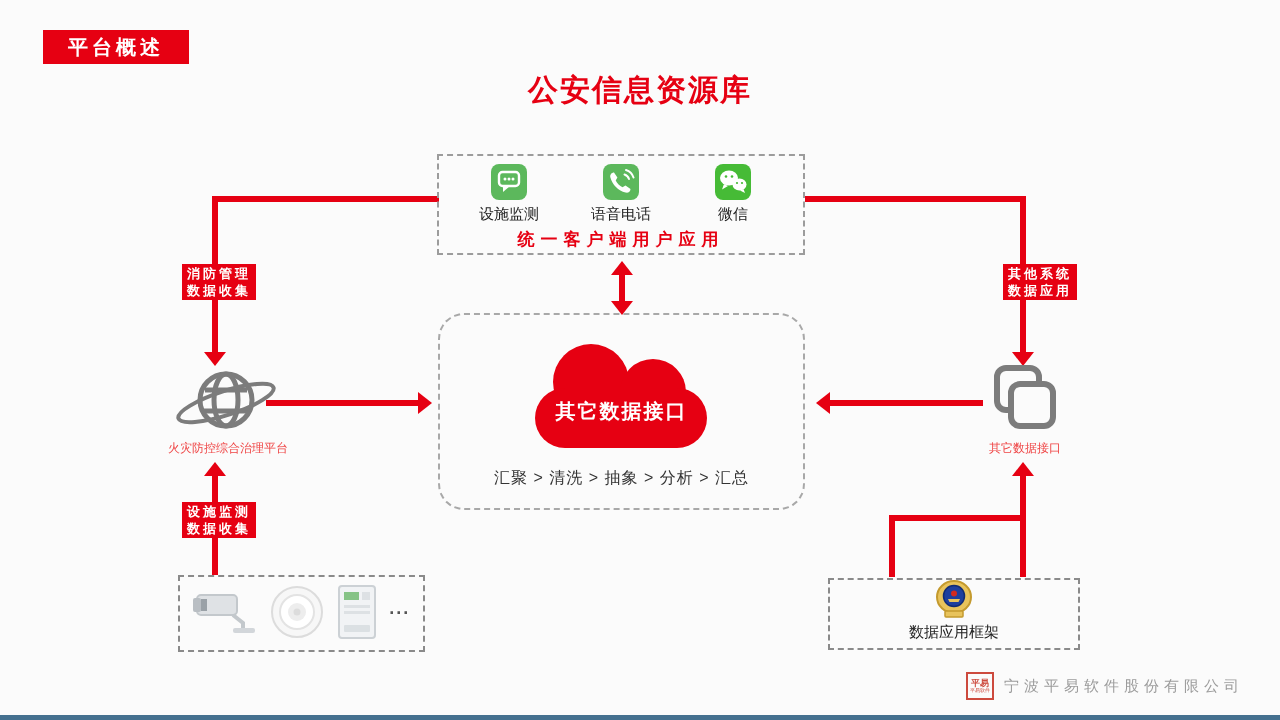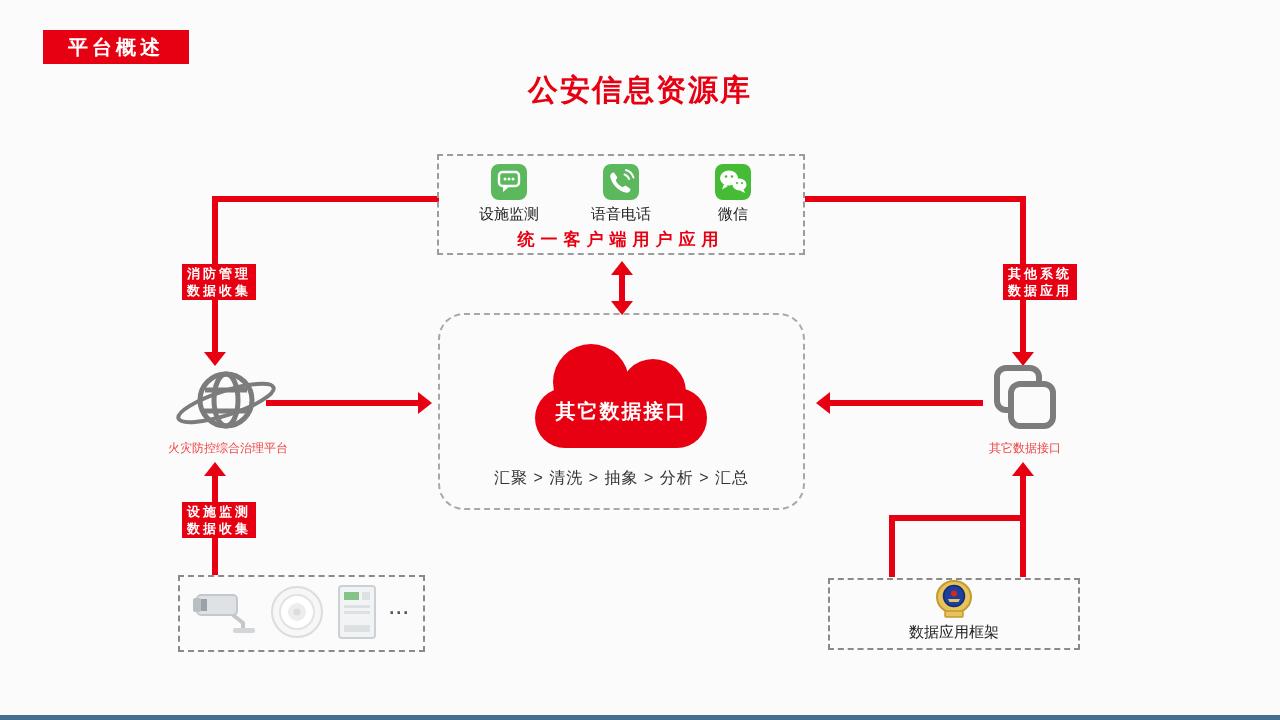--- a/index.html
+++ b/index.html
@@ -232,16 +232,23 @@
           <circle cx="20" cy="17" r="10.5" fill="#1e3f9e" stroke="#122c73" stroke-width="1.5"></circle>
           <circle cx="20" cy="14.5" r="3" fill="#d42a1e"></circle>
           <path d="M14 20 h12 l-1.5 3 h-9 z" fill="#e8c35c"></path>
           <rect x="11" y="32" width="18" height="6" rx="1" fill="#e8c35c" stroke="#c49a2e" stroke-width="1.5"></rect>
         </svg>
       </div>
       <div class="source-label">数据应用框架</div>
     </div>
   </div>
 
+  <div class="abs footer">
+    <div class="seal">
+      <div class="seal-top">平易</div>
+      <div class="seal-bottom">平易软件</div>
+    </div>
+    <div class="company">宁波平易软件股份有限公司</div>
+  </div>
 
   <div class="abs bottombar"></div>
 
 </div>
 
 </body></html>

